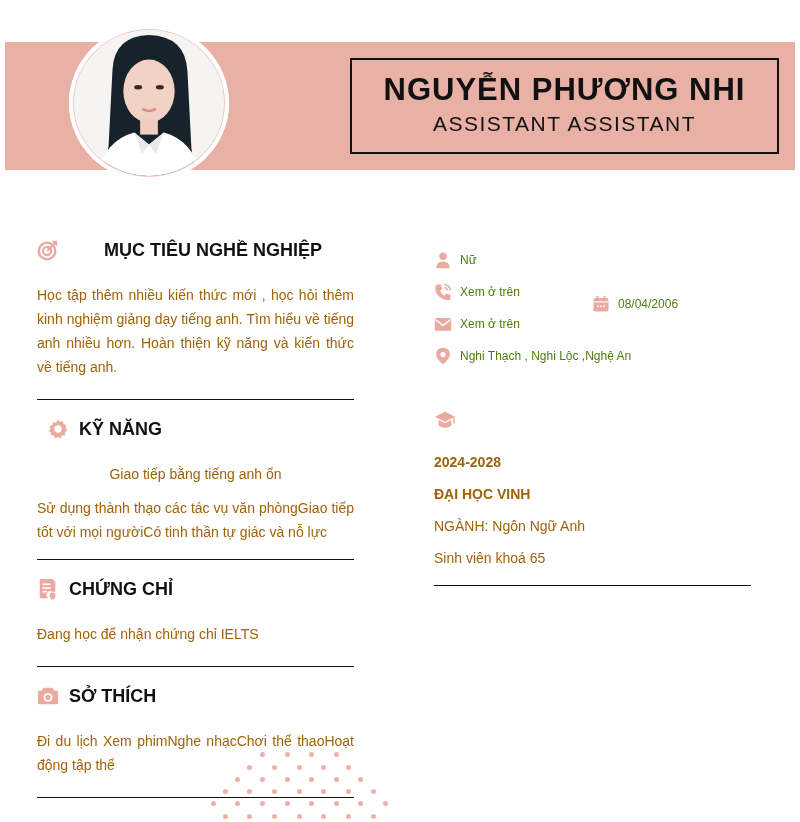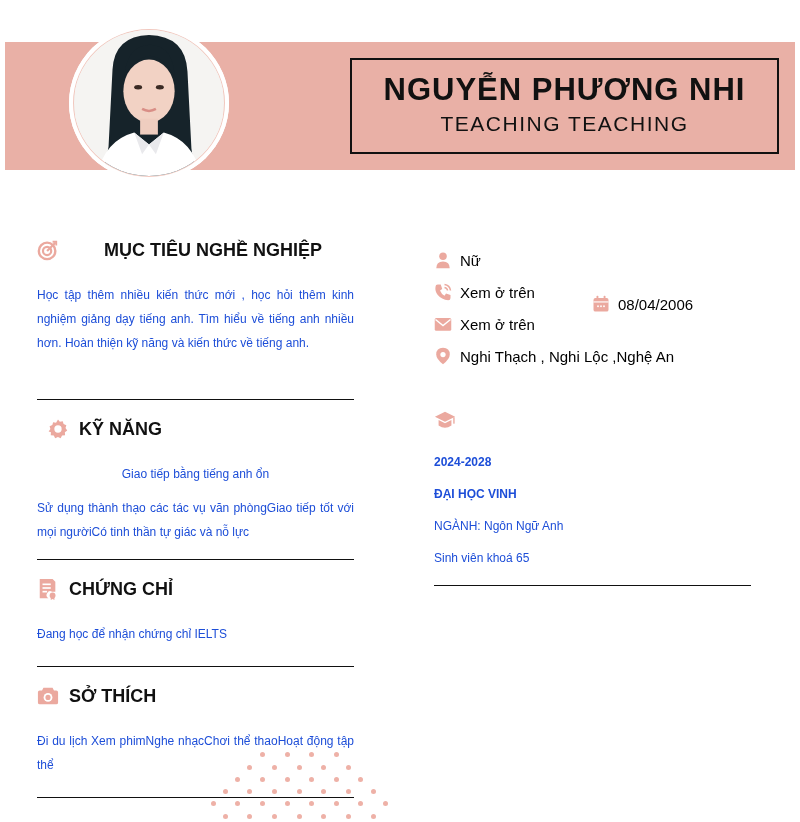--- a/index.html
+++ b/index.html
@@ -31,25 +31,25 @@
   .role {
     font-size: 21px; letter-spacing: 1.5px; margin-top: 4px; color: #111;
   }
 
   .section-title {
     position: absolute; display: flex; align-items: center; font-weight: bold; font-size: 18px; color: #111;
   }
   .section-title .ico { width: 22px; height: 22px; margin-right: 10px; display: inline-flex; }
   .section-title .ico svg { width: 22px; height: 22px; }
 
-  .para { position: absolute; font-size: 12px; line-height: 24px; color: #1d4ed8; }
+  .para { position: absolute; font-size: 14px; line-height: 24px; color: #a16207; }
   .justify { text-align: justify; text-align-last: left; }
   .rule { position: absolute; height: 1px; background: #111; }
 
-  .info-row { position: absolute; display: flex; align-items: center; font-size: 15px; color: #000000; }
+  .info-row { position: absolute; display: flex; align-items: center; font-size: 12px; color: #4d7c0f; }
   .info-row .ico { width: 18px; height: 18px; margin-right: 8px; display: inline-flex; }
   .info-row .ico svg { width: 18px; height: 18px; }
 
   .bold { font-weight: bold; }
   .dot { position: absolute; width: 5px; height: 5px; border-radius: 50%; background: #eeb1a7; }
 </style>
 </head>
 <body>
 
 <div class="header-band"></div>
@@ -66,21 +66,21 @@
       <path d="M68 80 Q75 84 82 80" stroke="#d98e86" stroke-width="2.5" fill="none"></path>
       <rect x="66" y="90" width="18" height="16" fill="#efcdbf"></rect>
       <path d="M22 148 Q30 112 60 104 L75 116 L90 104 Q120 112 128 148 Z" fill="#ffffff"></path>
       <path d="M60 104 L75 116 L68 126 Z M90 104 L75 116 L82 126 Z" fill="#e9e9ec"></path>
     </svg>
   </div>
 </div>
 
 <div class="name-box">
   <div class="name">NGUYỄN PHƯƠNG NHI</div>
-  <div class="role">TEACHING TEACHING</div>
+  <div class="role">ASSISTANT ASSISTANT</div>
 </div>
 
 <div class="section-title" style="left:37px; top:239px;gap:35px;">
   <span class="ico">
     <svg viewBox="0 0 24 24">
         <circle cx="11" cy="13" r="9" fill="none" stroke="#eba99f" stroke-width="2.6"></circle>
         <circle cx="11" cy="13" r="4.5" fill="none" stroke="#eba99f" stroke-width="2.4"></circle>
         <path d="M11 13 L20 4" stroke="#eba99f" stroke-width="2.4"></path>
         <path d="M17 3 L21 3 L21 7" stroke="#eba99f" stroke-width="2" fill="none"></path>
       </svg>

